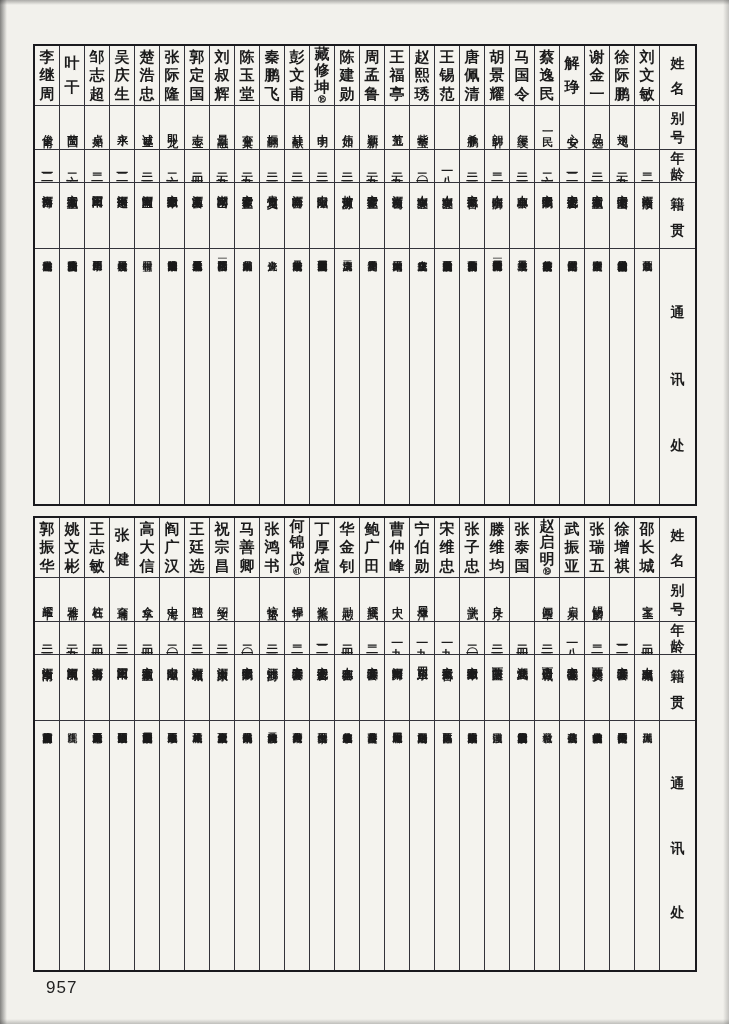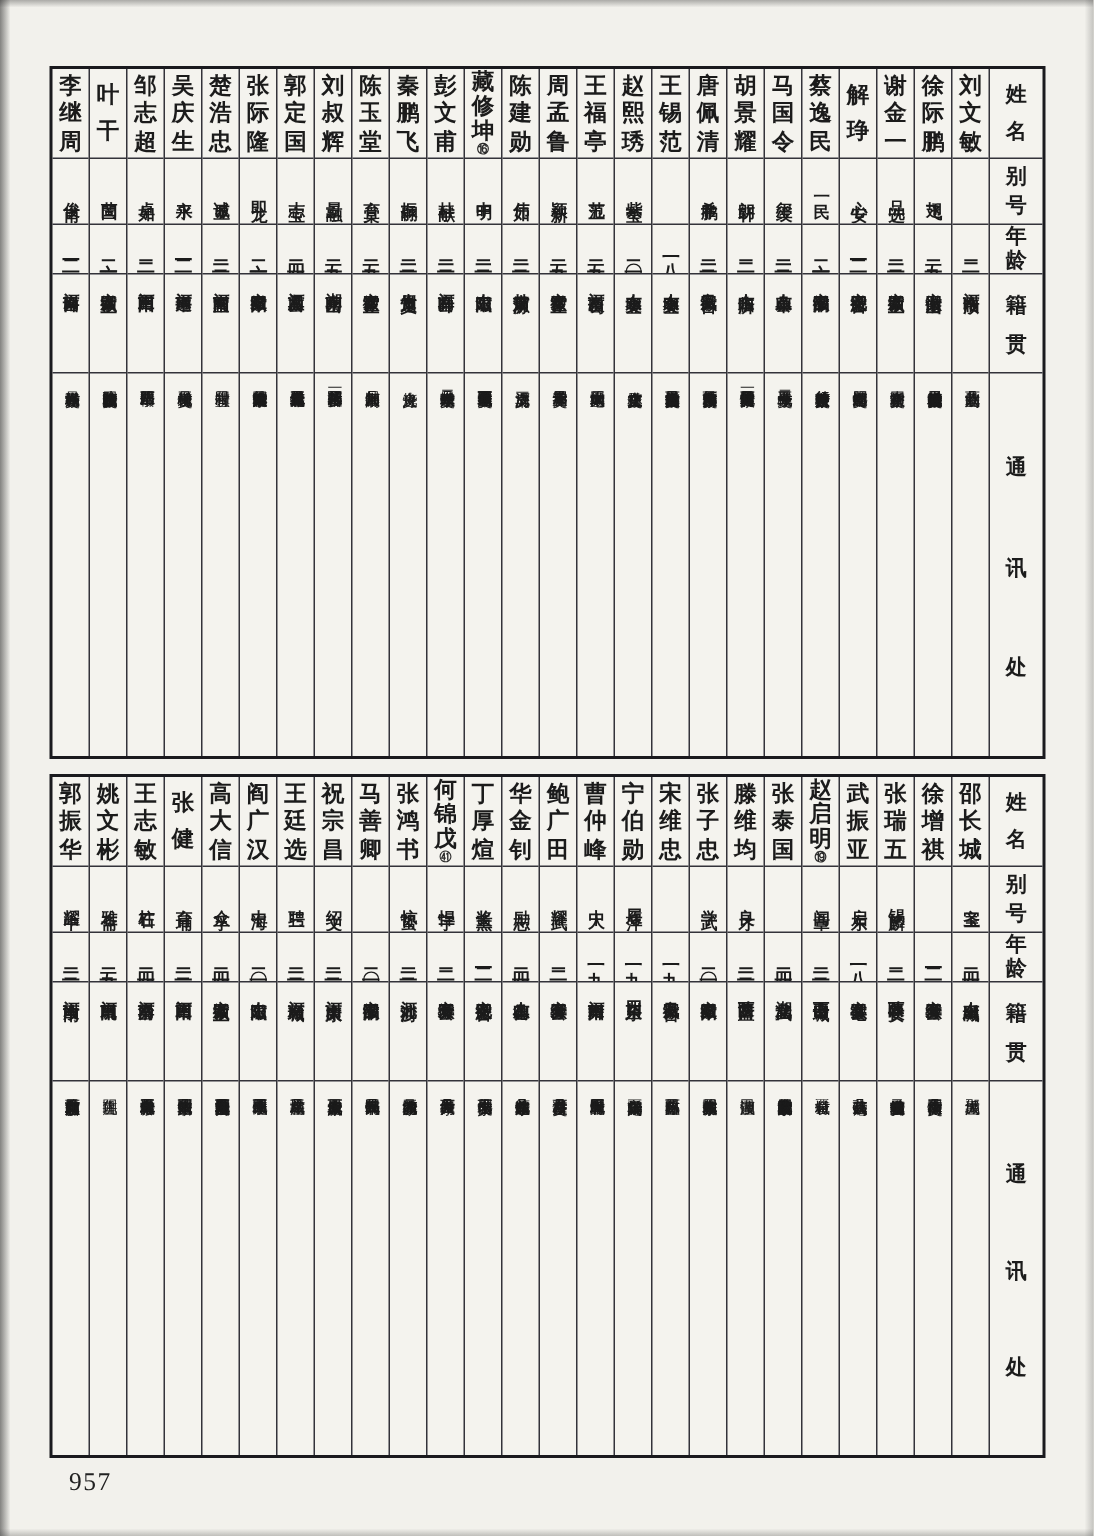--- a/index.html
+++ b/index.html
@@ -51,21 +51,21 @@
   .name-stack .ch{line-height:1;}
   .name-stack .mark{font-size:8px; line-height:1; color:#2a2a2a;}
 
   .hdr-stack{display:flex; flex-direction:column; align-items:center;
     justify-content:space-evenly; height:100%; width:100%;
     font-weight:bold; font-size:14px;}
   .hdr-stack .ch{line-height:1;}
 
   .page-number{
     position:absolute; left:46px; top:978px;
-    font-family:Liberation Serif, serif; font-size:17px; color:#222;
+    font-family:Liberation Sans, sans-serif; font-size:17px; color:#222;
     letter-spacing:1px;
   }
 </style>
 </head>
 <body>
 
 <div class="sheet">
   <div class="scan-edge-left"></div>
   <div class="scan-edge-top"></div>
   <div class="scan-edge-right"></div>

